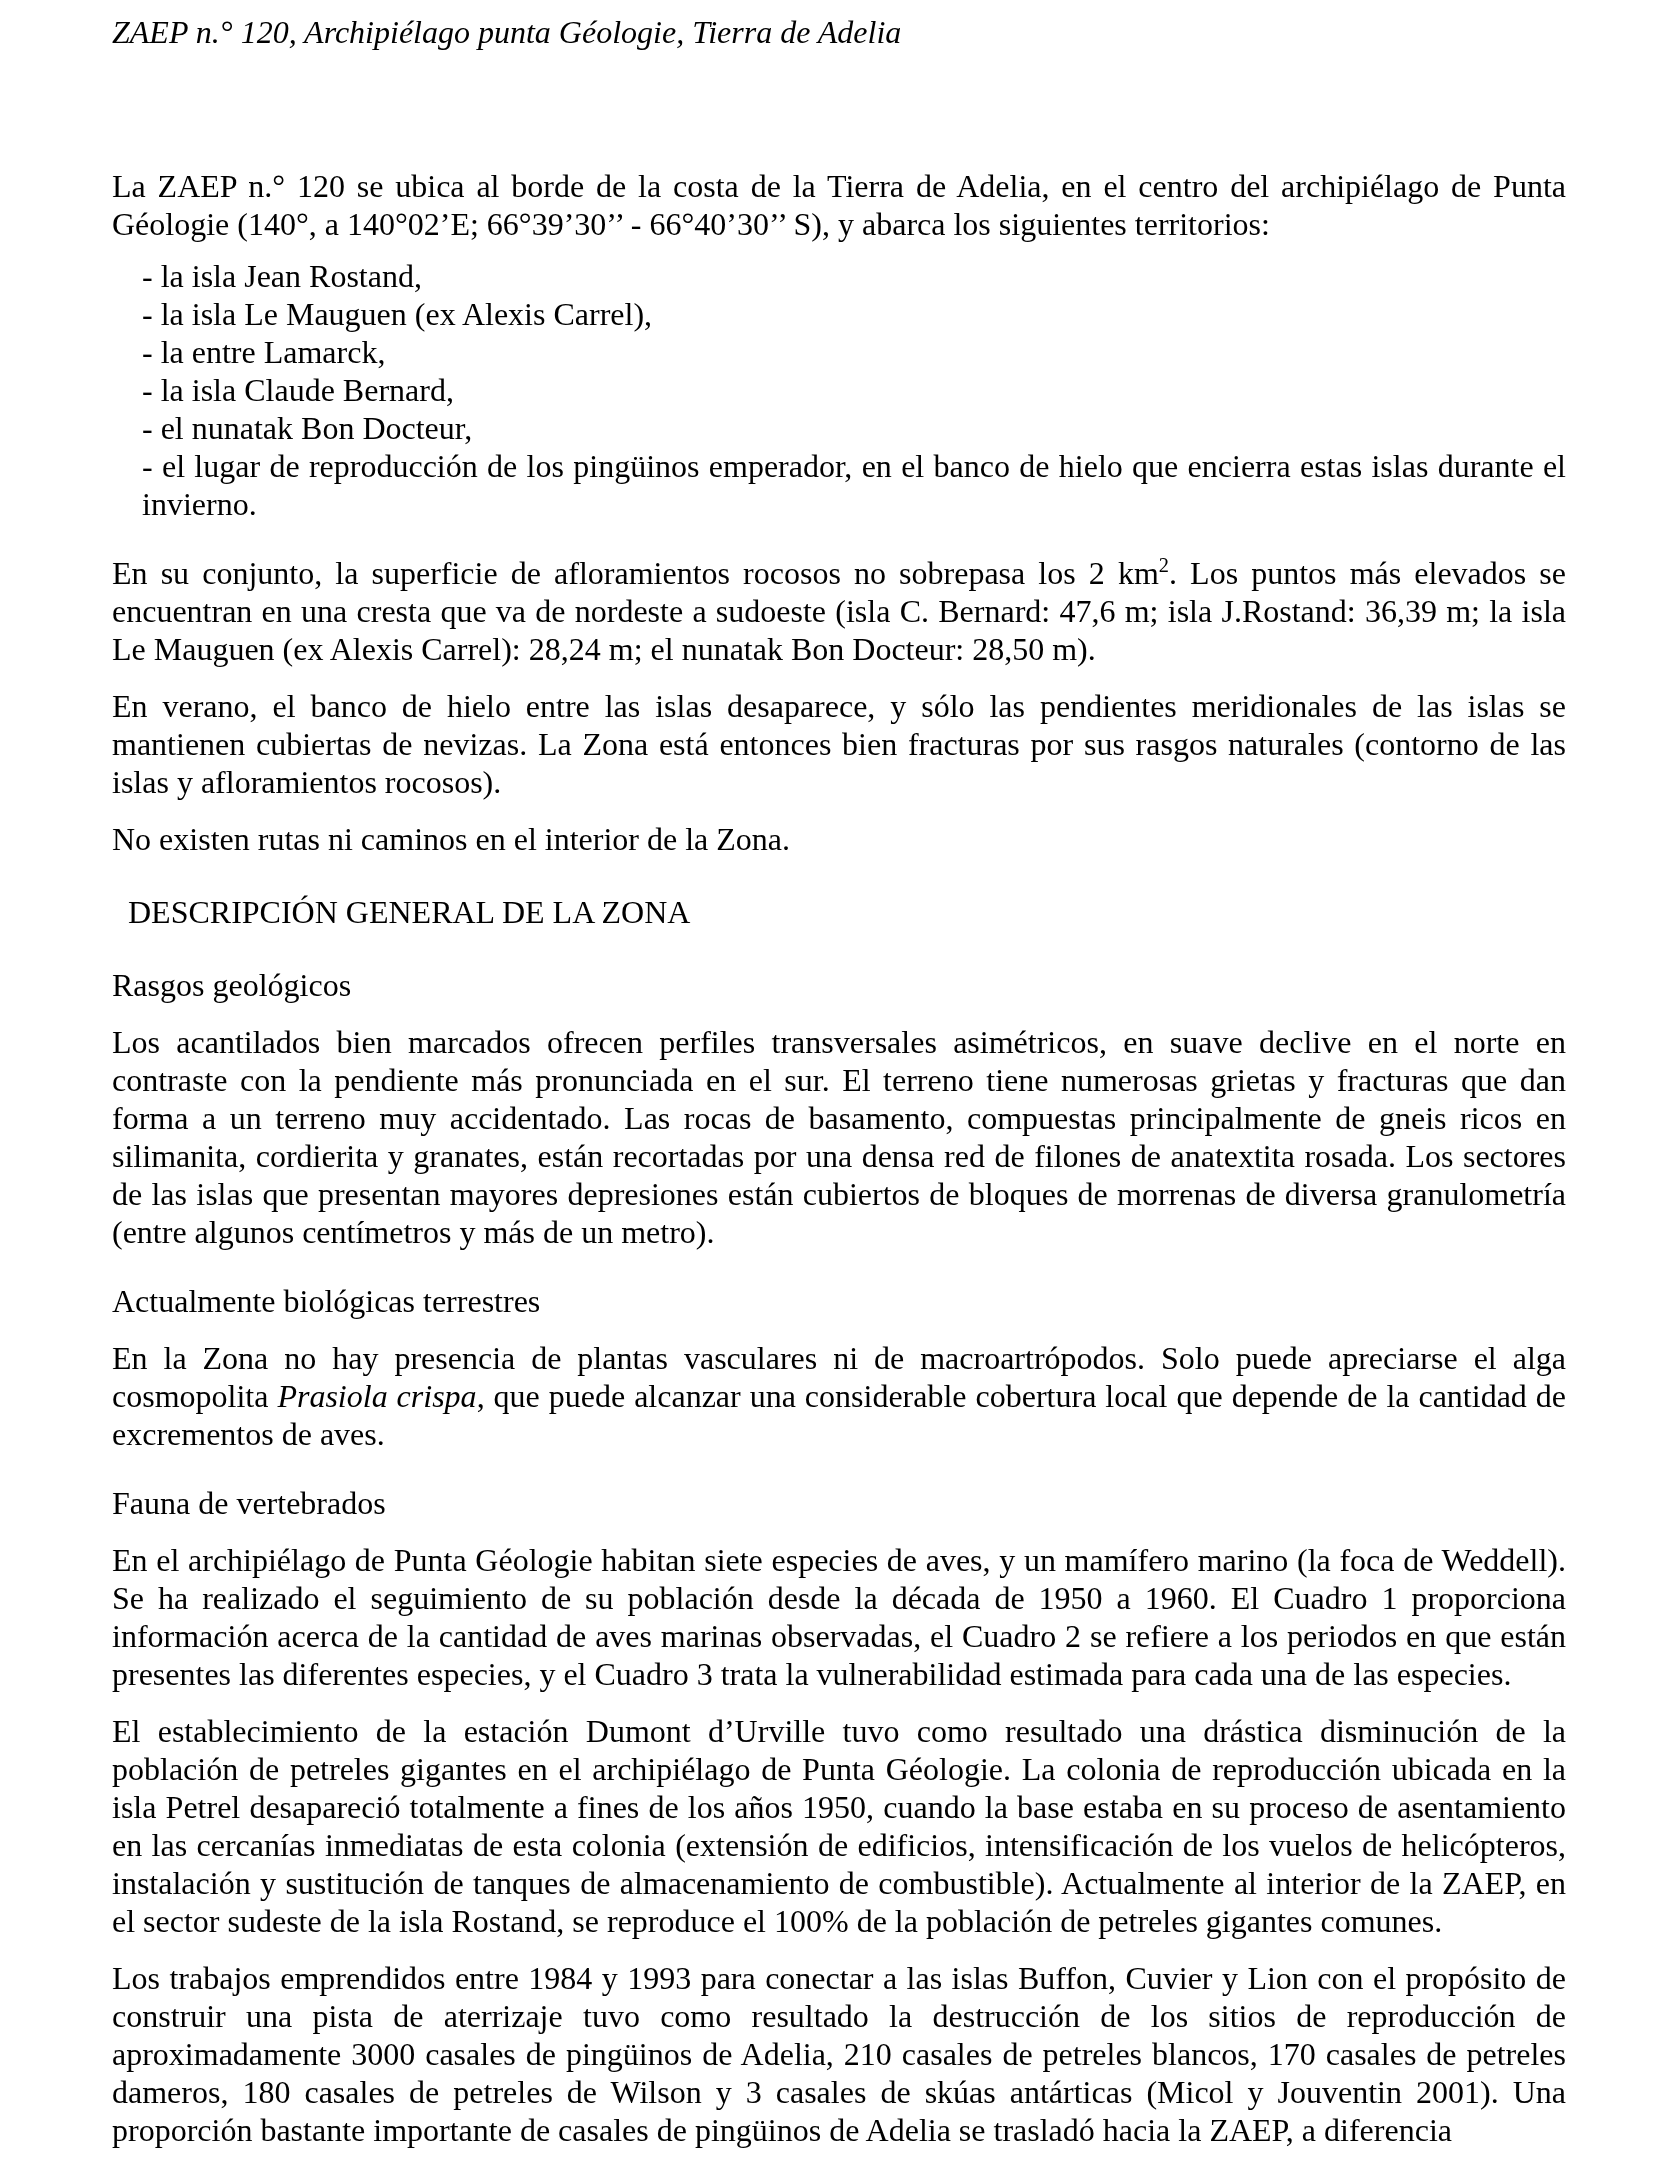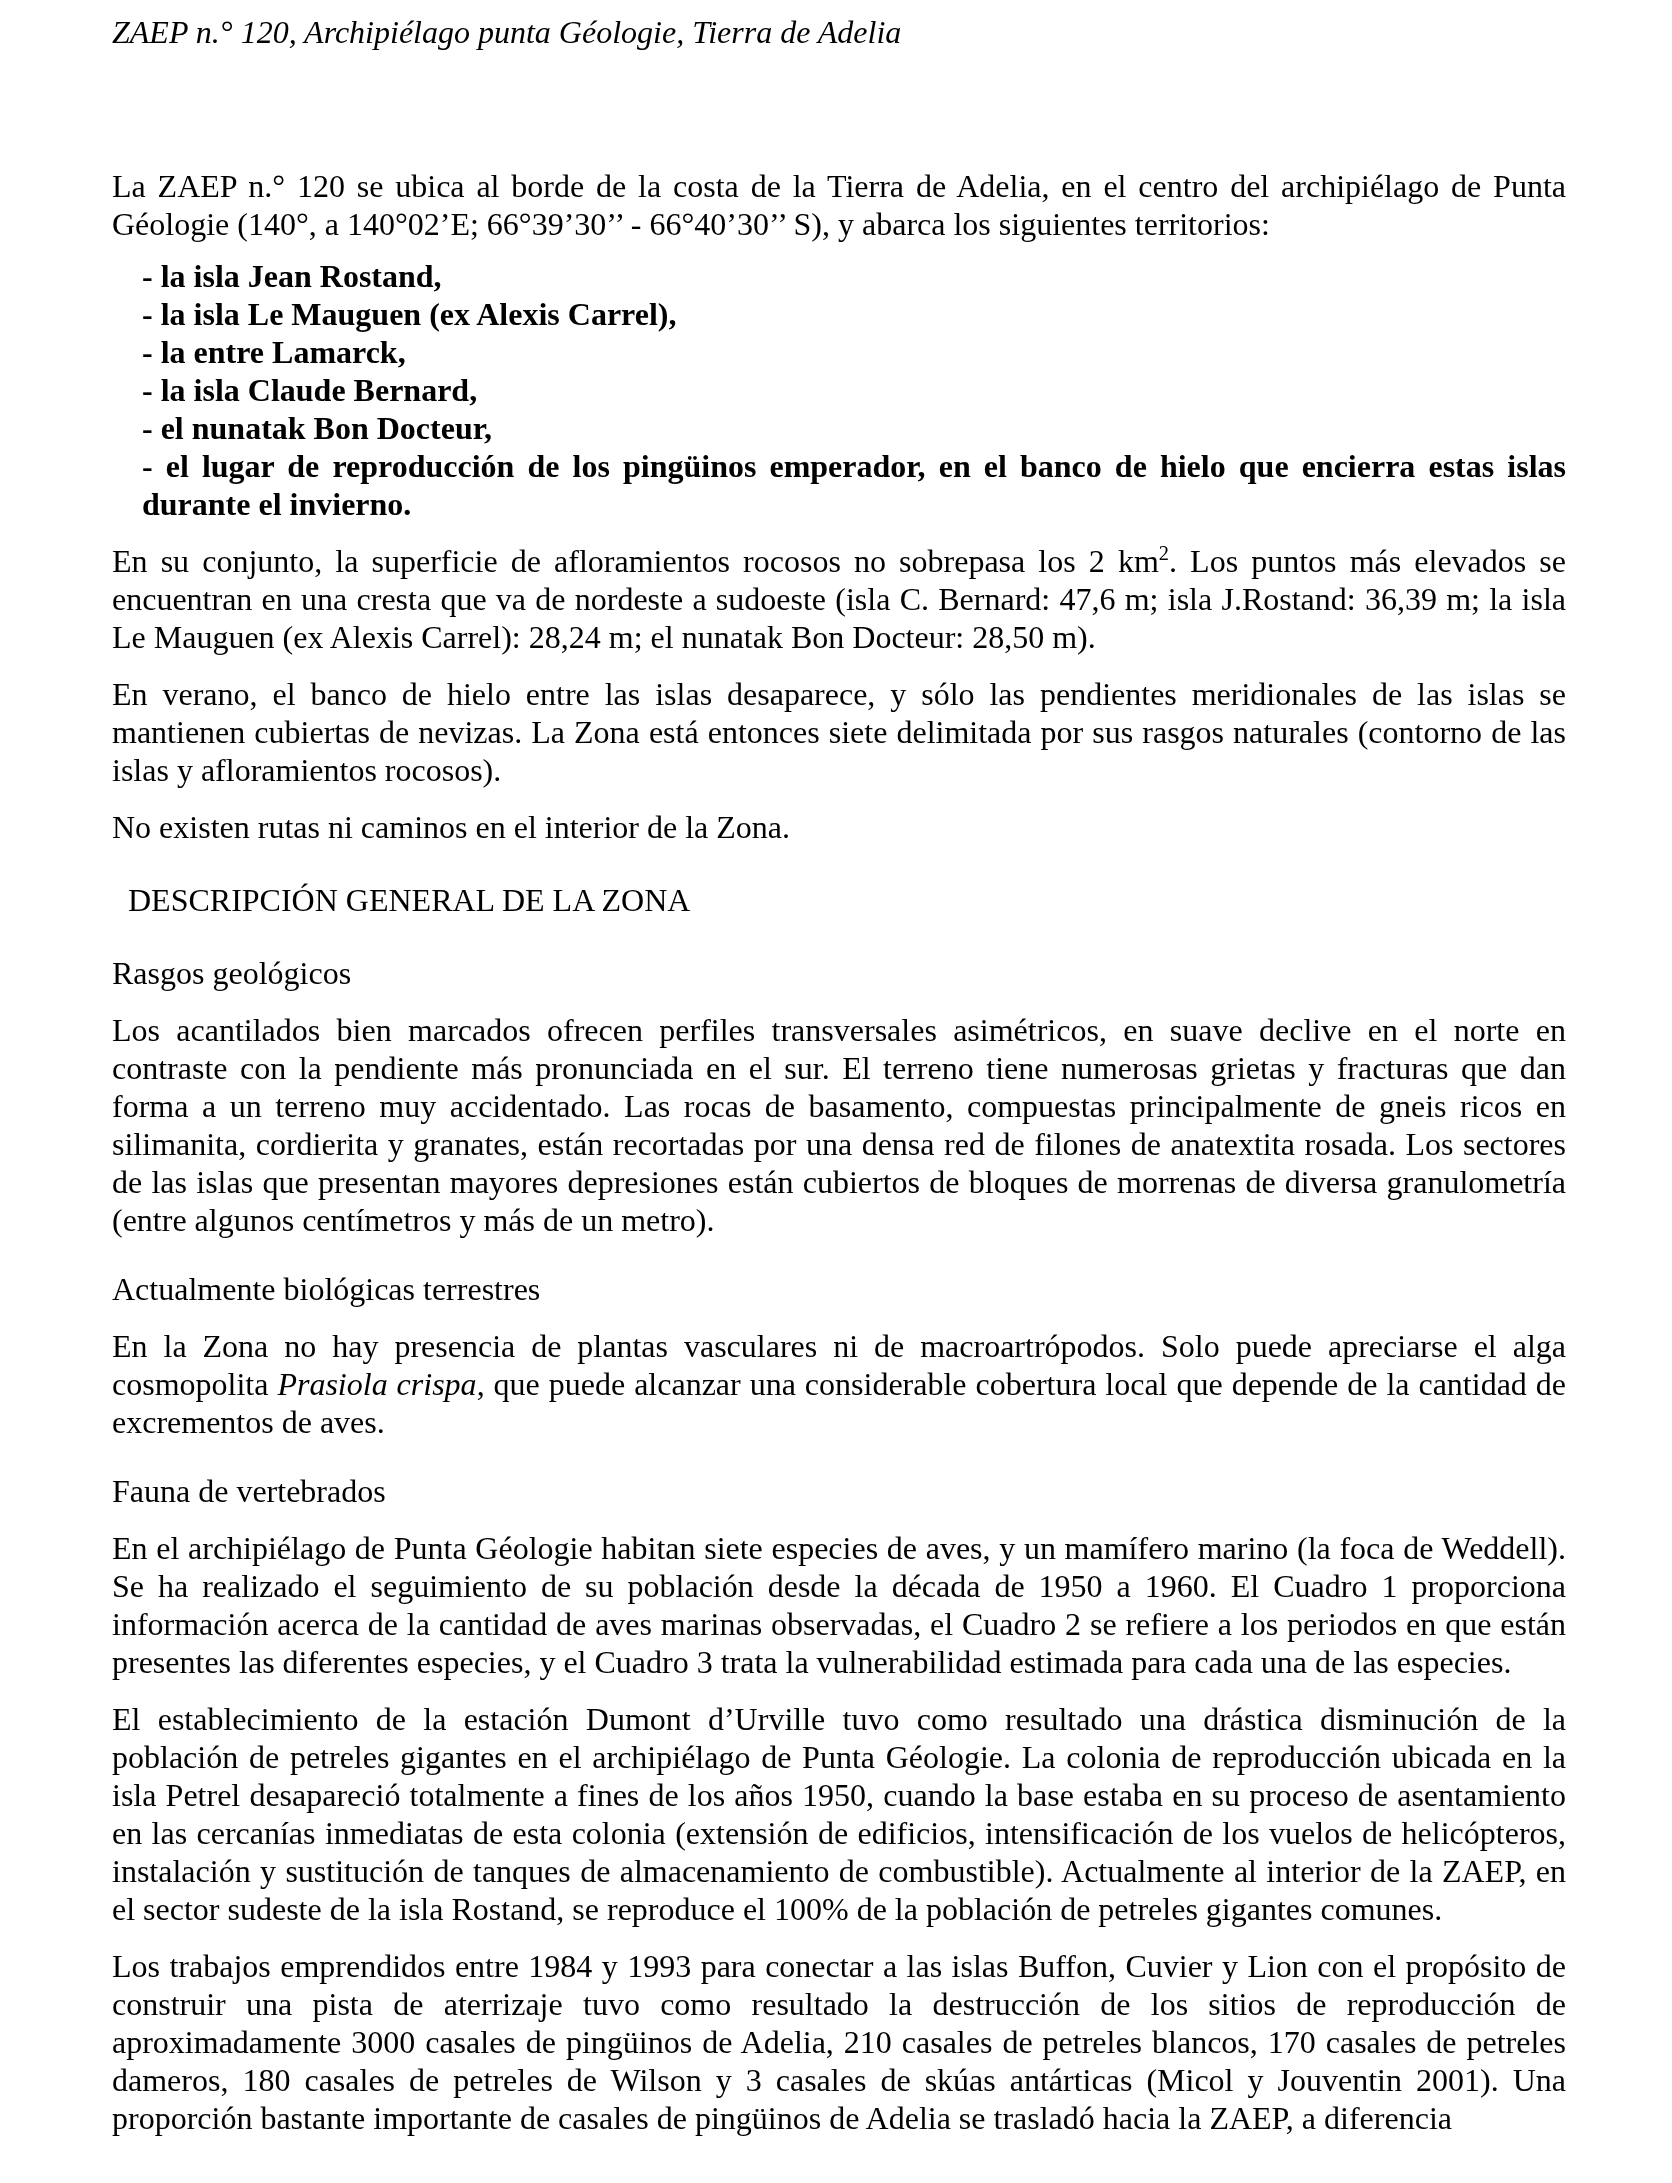--- a/index.html
+++ b/index.html
@@ -25,22 +25,21 @@
     white-space: nowrap;
   }
   .paragraph {
     text-align: justify;
     margin-bottom: 19px;
   }
   .paragraph.tight {
     margin-bottom: 14px;
   }
   .list {
-    margin-bottom: 19px;
-    font-weight: bold;
+    margin-bottom: 31px;
   }
   .list-item {
     text-align: justify;
     padding-left: 30px;
   }
   .heading {
     margin: 35px 16px;
     text-align: left;
   }
   .subheading {
@@ -63,21 +62,21 @@
       <div class="paragraph tight">La ZAEP n.° 120 se ubica al borde de la costa de la Tierra de Adelia, en el centro del archipiélago de Punta Géologie (140°, a 140°02’E; 66°39’30’’ - 66°40’30’’ S), y abarca los siguientes territorios:</div>
       <div class="list">
         <div class="list-item">- la isla Jean Rostand,</div>
         <div class="list-item">- la isla Le Mauguen (ex Alexis Carrel),</div>
         <div class="list-item">- la entre Lamarck,</div>
         <div class="list-item">- la isla Claude Bernard,</div>
         <div class="list-item">- el nunatak Bon Docteur,</div>
         <div class="list-item">- el lugar de reproducción de los pingüinos emperador, en el banco de hielo que encierra estas islas durante el invierno.</div>
       </div>
       <div class="paragraph"><span>En su conjunto, la superficie de afloramientos rocosos no sobrepasa los 2 km</span><sup>2</sup><span>. Los puntos más elevados se encuentran en una cresta que va de nordeste a sudoeste (isla C. Bernard: 47,6 m; isla J.Rostand: 36,39 m; la isla Le Mauguen (ex Alexis Carrel): 28,24 m; el nunatak Bon Docteur: 28,50 m).</span></div>
-      <div class="paragraph">En verano, el banco de hielo entre las islas desaparece, y sólo las pendientes meridionales de las islas se mantienen cubiertas de nevizas. La Zona está entonces siete delimitada por sus rasgos naturales (contorno de las islas y afloramientos rocosos).</div>
+      <div class="paragraph">En verano, el banco de hielo entre las islas desaparece, y sólo las pendientes meridionales de las islas se mantienen cubiertas de nevizas. La Zona está entonces bien fracturas por sus rasgos naturales (contorno de las islas y afloramientos rocosos).</div>
       <div class="paragraph">No existen rutas ni caminos en el interior de la Zona.</div>
       <div class="heading">DESCRIPCIÓN GENERAL DE LA ZONA</div>
       <div class="subheading">Rasgos geológicos</div>
       <div class="paragraph">Los acantilados bien marcados ofrecen perfiles transversales asimétricos, en suave declive en el norte en contraste con la pendiente más pronunciada en el sur. El terreno tiene numerosas grietas y fracturas que dan forma a un terreno muy accidentado. Las rocas de basamento, compuestas principalmente de gneis ricos en silimanita, cordierita y granates, están recortadas por una densa red de filones de anatextita rosada. Los sectores de las islas que presentan mayores depresiones están cubiertos de bloques de morrenas de diversa granulometría (entre algunos centímetros y más de un metro).</div>
       <div class="subheading">Actualmente biológicas terrestres</div>
       <div class="paragraph"><span>En la Zona no hay presencia de plantas vasculares ni de macroartrópodos. Solo puede apreciarse el alga cosmopolita </span><em>Prasiola crispa</em><span>, que puede alcanzar una considerable cobertura local que depende de la cantidad de excrementos de aves.</span></div>
       <div class="subheading">Fauna de vertebrados</div>
       <div class="paragraph">En el archipiélago de Punta Géologie habitan siete especies de aves, y un mamífero marino (la foca de Weddell). Se ha realizado el seguimiento de su población desde la década de 1950 a 1960. El Cuadro 1 proporciona información acerca de la cantidad de aves marinas observadas, el Cuadro 2 se refiere a los periodos en que están presentes las diferentes especies, y el Cuadro 3 trata la vulnerabilidad estimada para cada una de las especies.</div>
       <div class="paragraph">El establecimiento de la estación Dumont d’Urville tuvo como resultado una drástica disminución de la población de petreles gigantes en el archipiélago de Punta Géologie. La colonia de reproducción ubicada en la isla Petrel desapareció totalmente a fines de los años 1950, cuando la base estaba en su proceso de asentamiento en las cercanías inmediatas de esta colonia (extensión de edificios, intensificación de los vuelos de helicópteros, instalación y sustitución de tanques de almacenamiento de combustible). Actualmente al interior de la ZAEP, en el sector sudeste de la isla Rostand, se reproduce el 100% de la población de petreles gigantes comunes.</div>
       <div class="paragraph">Los trabajos emprendidos entre 1984 y 1993 para conectar a las islas Buffon, Cuvier y Lion con el propósito de construir una pista de aterrizaje tuvo como resultado la destrucción de los sitios de reproducción de aproximadamente 3000 casales de pingüinos de Adelia, 210 casales de petreles blancos, 170 casales de petreles dameros, 180 casales de petreles de Wilson y 3 casales de skúas antárticas (Micol y Jouventin 2001). Una proporción bastante importante de casales de pingüinos de Adelia se trasladó hacia la ZAEP, a diferencia</div>

